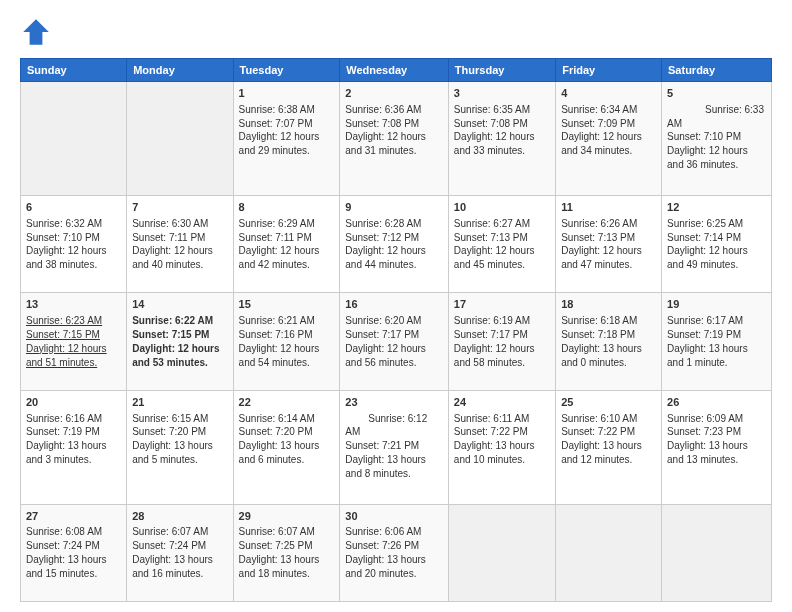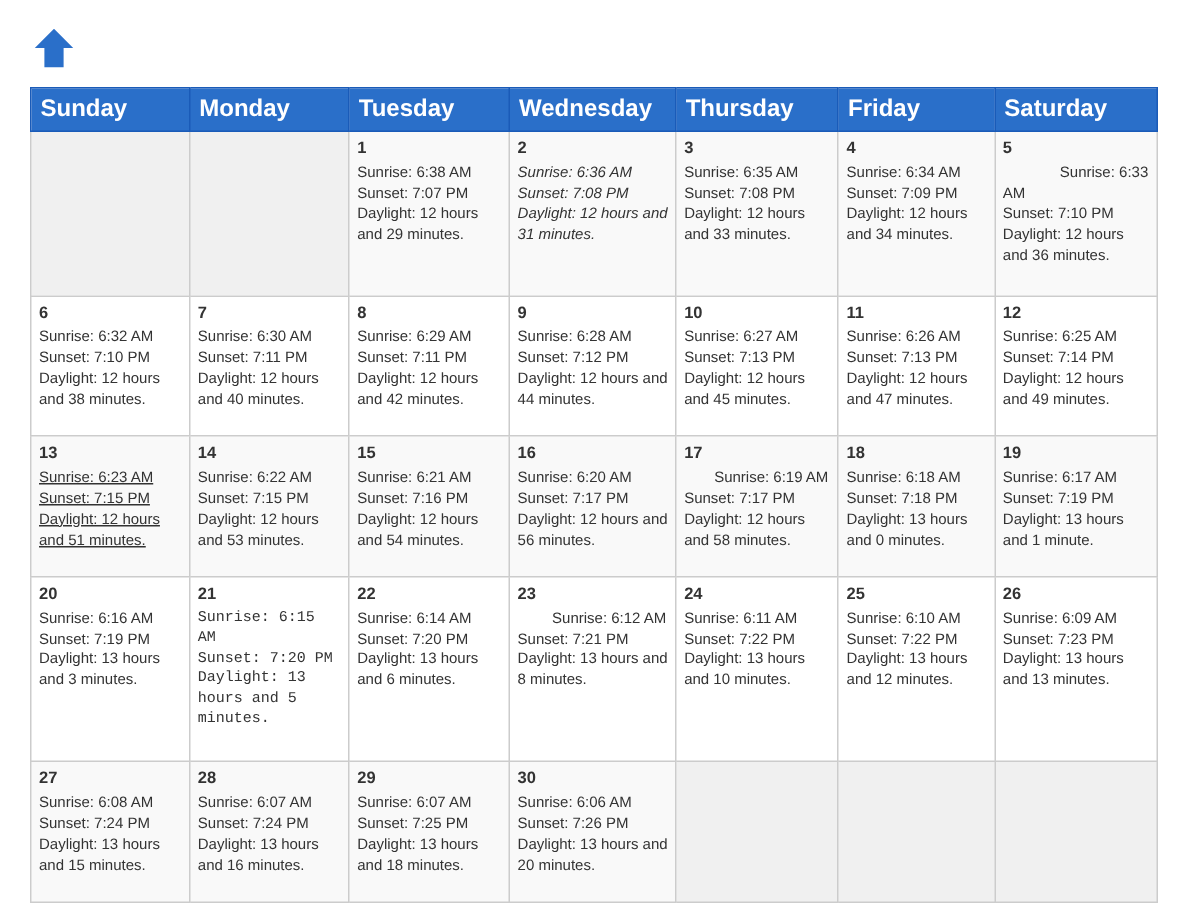--- a/index.html
+++ b/index.html
@@ -61,21 +61,21 @@
       color: #555;
     }
     .calendar {
       width: 100%;
       border-collapse: collapse;
       flex: 1;
     }
     .calendar thead tr th {
       background-color: #2a6fc9;
       color: #fff;
-      font-size: 16px;
+      font-size: 11px;
       font-weight: bold;
       padding: 5px 6px;
       text-align: left;
       border: 1px solid #1a5bb8;
     }
     .calendar tbody tr td {
       border: 1px solid #ccc;
       vertical-align: top;
       padding: 4px 5px;
       width: 113px;
@@ -137,21 +137,21 @@
           <th>Saturday</th>
         </tr>
     </thead>
     <tbody id="calendar-body">
     <tr>
           <td class="empty-cell"></td>
           <td class="empty-cell"></td>
           <td><span class="day-number">1</span><span class="day-info" style="white-space: pre-line;">Sunrise: 6:38 AM
 Sunset: 7:07 PM
 Daylight: 12 hours and 29 minutes.</span></td>
-          <td><span class="day-number">2</span><span class="day-info" style="white-space: pre-line; font-style: italic;">Sunrise: 6:36 AM
+          <td><span class="day-number">2</span><span class="day-info" style="white-space: pre-line;">Sunrise: 6:36 AM
 Sunset: 7:08 PM
 Daylight: 12 hours and 31 minutes.</span></td>
           <td><span class="day-number">3</span><span class="day-info" style="white-space: pre-line;">Sunrise: 6:35 AM
 Sunset: 7:08 PM
 Daylight: 12 hours and 33 minutes.</span></td>
           <td><span class="day-number">4</span><span class="day-info" style="white-space: pre-line;">Sunrise: 6:34 AM
 Sunset: 7:09 PM
 Daylight: 12 hours and 34 minutes.</span></td>
           <td><span class="day-number">5</span><span class="day-info" style="white-space: pre-line; margin-left: 38px;">Sunrise: 6:33 AM
 Sunset: 7:10 PM
@@ -177,44 +177,44 @@
 Sunset: 7:13 PM
 Daylight: 12 hours and 47 minutes.</span></td>
           <td><span class="day-number">12</span><span class="day-info" style="white-space: pre-line;">Sunrise: 6:25 AM
 Sunset: 7:14 PM
 Daylight: 12 hours and 49 minutes.</span></td>
         </tr>
         <tr>
           <td><span class="day-number">13</span><span class="day-info" style="white-space: pre-line; text-decoration: underline;">Sunrise: 6:23 AM
 Sunset: 7:15 PM
 Daylight: 12 hours and 51 minutes.</span></td>
-          <td><span class="day-number">14</span><span class="day-info" style="white-space: pre-line;">Sunrise: 6:22 AM
+          <td><span class="day-number">14</span><span class="day-info" style="white-space: pre-line; font-weight: bold;">Sunrise: 6:22 AM
 Sunset: 7:15 PM
 Daylight: 12 hours and 53 minutes.</span></td>
           <td><span class="day-number">15</span><span class="day-info" style="white-space: pre-line;">Sunrise: 6:21 AM
 Sunset: 7:16 PM
 Daylight: 12 hours and 54 minutes.</span></td>
           <td><span class="day-number">16</span><span class="day-info" style="white-space: pre-line;">Sunrise: 6:20 AM
 Sunset: 7:17 PM
 Daylight: 12 hours and 56 minutes.</span></td>
-          <td><span class="day-number">17</span><span class="day-info" style="white-space: pre-line; margin-left: 20px;">Sunrise: 6:19 AM
+          <td><span class="day-number">17</span><span class="day-info" style="white-space: pre-line;">Sunrise: 6:19 AM
 Sunset: 7:17 PM
 Daylight: 12 hours and 58 minutes.</span></td>
           <td><span class="day-number">18</span><span class="day-info" style="white-space: pre-line;">Sunrise: 6:18 AM
 Sunset: 7:18 PM
 Daylight: 13 hours and 0 minutes.</span></td>
           <td><span class="day-number">19</span><span class="day-info" style="white-space: pre-line;">Sunrise: 6:17 AM
 Sunset: 7:19 PM
 Daylight: 13 hours and 1 minute.</span></td>
         </tr>
         <tr>
           <td><span class="day-number">20</span><span class="day-info" style="white-space: pre-line; text-align: center;">Sunrise: 6:16 AM
 Sunset: 7:19 PM
 Daylight: 13 hours and 3 minutes.</span></td>
-          <td><span class="day-number">21</span><span class="day-info" style="white-space: pre-line; font-family: Liberation Mono, monospace;">Sunrise: 6:15 AM
+          <td><span class="day-number">21</span><span class="day-info" style="white-space: pre-line;">Sunrise: 6:15 AM
 Sunset: 7:20 PM
 Daylight: 13 hours and 5 minutes.</span></td>
           <td><span class="day-number">22</span><span class="day-info" style="white-space: pre-line;">Sunrise: 6:14 AM
 Sunset: 7:20 PM
 Daylight: 13 hours and 6 minutes.</span></td>
           <td><span class="day-number">23</span><span class="day-info" style="white-space: pre-line; margin-left: 23px;">Sunrise: 6:12 AM
 Sunset: 7:21 PM
 Daylight: 13 hours and 8 minutes.</span></td>
           <td><span class="day-number">24</span><span class="day-info" style="white-space: pre-line; text-align: right;">Sunrise: 6:11 AM
 Sunset: 7:22 PM

